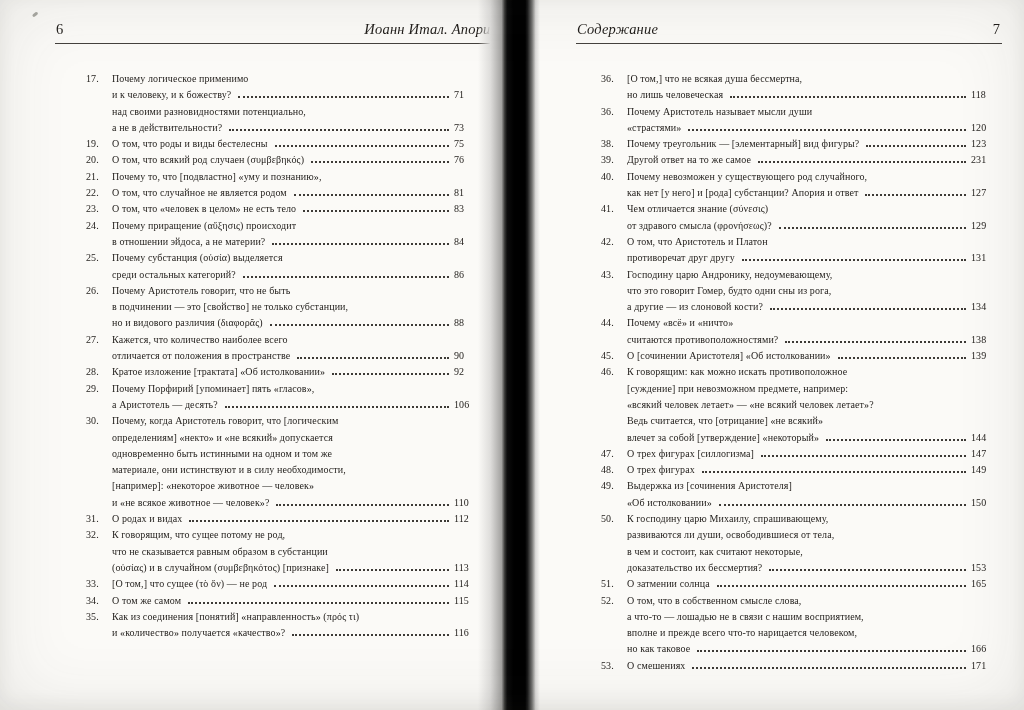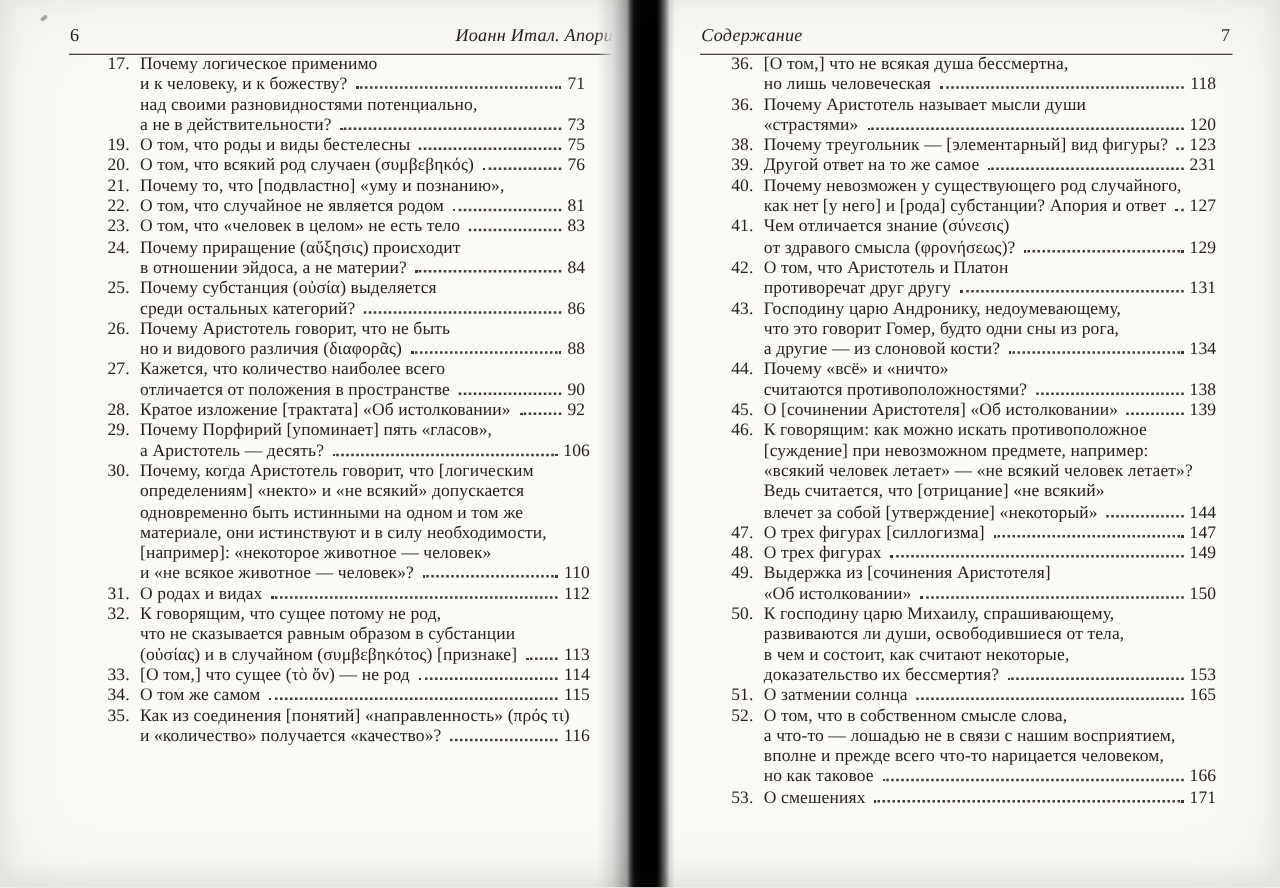--- a/index.html
+++ b/index.html
@@ -15,31 +15,31 @@
   }
   .spine {
     position:absolute; left:478px; top:0; width:62px; height:710px;
     background: linear-gradient(90deg,
       rgba(240,240,238,0) 0%, #dedddb 20%, #a3a2a0 38%, #3a3a38 43%,
       #0c0c0c 47%, #000 58%, #000 76%, #1b1b1b 80%, #747472 87%,
       #dbdad8 93%, rgba(251,250,247,0) 100%);
   }
   .page { position:absolute; top:20px; }
   .page-left  { left:55px;  width:445px; }
-  .page-right { left:560px; width:426px; }
+  .page-right { left:576px; width:426px; }
 
   .page-header {
     display:flex; justify-content:space-between; align-items:baseline;
     font-size:14.5px; line-height:18px; padding:0 2px 5px 1px;
   }
   .running-title { font-style:italic; letter-spacing:0.2px; }
   .folio { font-size:14.5px; }
   .header-rule { border-bottom:1.6px solid #45423e; height:0; }
 
-  .toc { margin-top:0; font-size:14px; line-height:16.3px; letter-spacing:0.1px; }
+  .toc { margin-top:27px; font-size:10px; line-height:16.3px; letter-spacing:0.1px; }
   .page-left  .toc { padding-left:31px; padding-right:28px; }
   .page-right .toc { padding-left:25px; padding-right:13px; }
 
   .entry { margin:0; }
   .line { display:flex; align-items:baseline; white-space:nowrap; }
   .num { flex:0 0 26px; }
   .text { flex:0 0 auto; }
   .dots {
     flex:1 1 auto; min-width:5px;
     border-bottom:2px dotted #3d3a36;
@@ -152,20 +152,24 @@
             <span class="pg">86</span>
           </div>
         </div>
         <div class="entry">
           <div class="line">
             <span class="num">26.</span>
             <span class="text">Почему Аристотель говорит, что не быть</span>
           </div>
           <div class="line">
             <span class="num"></span>
+            <span class="text">в подчинении — это [свойство] не только субстанции,</span>
+          </div>
+          <div class="line">
+            <span class="num"></span>
             <span class="text">но и видового различия (διαφορᾶς)</span>
             <span class="dots"></span>
             <span class="pg">88</span>
           </div>
         </div>
         <div class="entry">
           <div class="line">
             <span class="num">27.</span>
             <span class="text">Кажется, что количество наиболее всего</span>
           </div>

